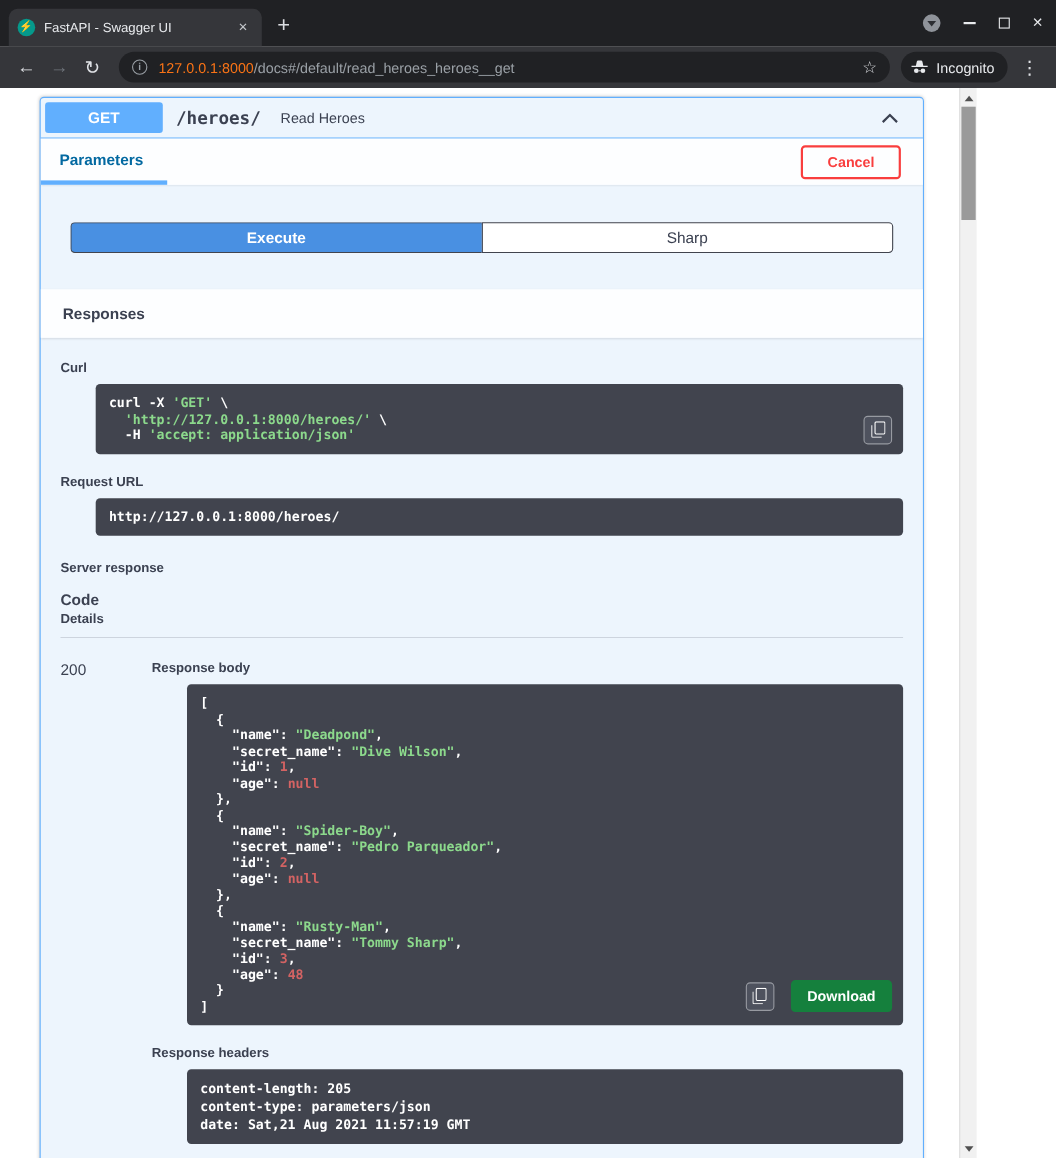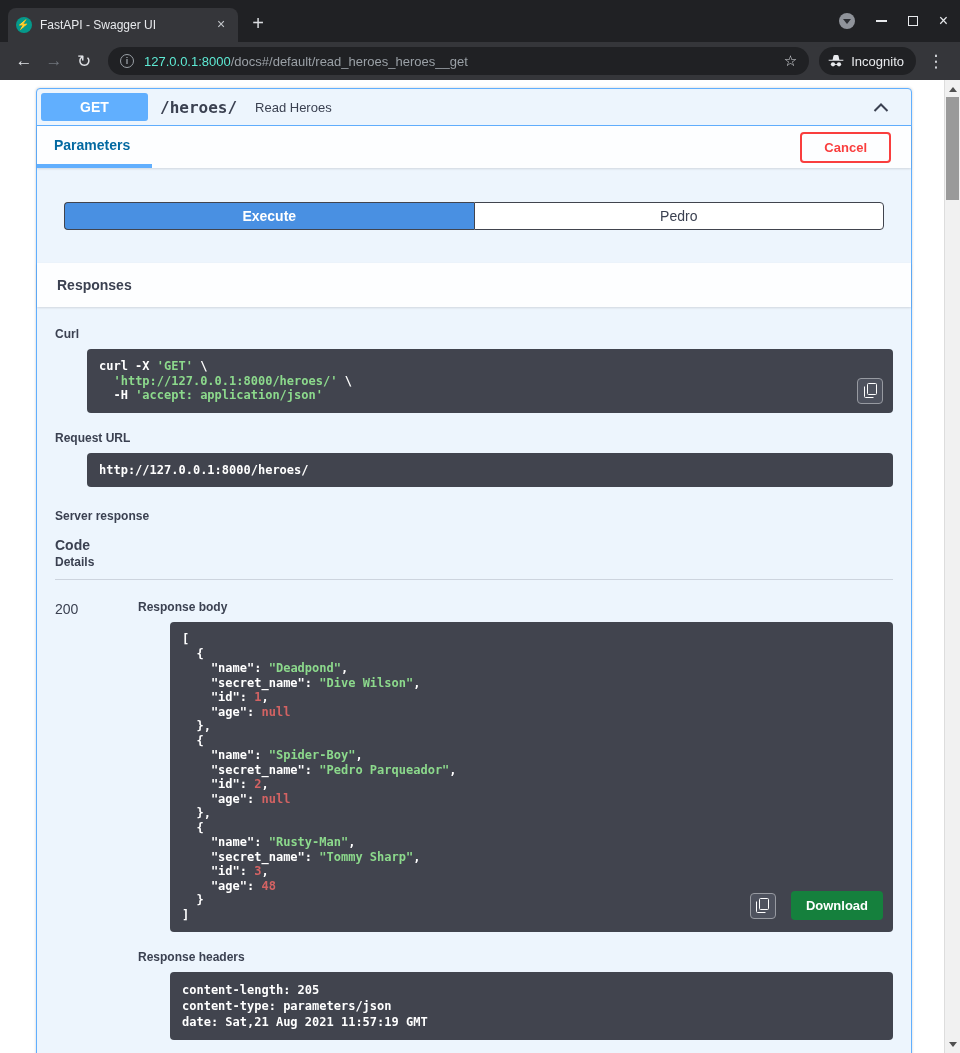--- a/index.html
+++ b/index.html
@@ -35,27 +35,27 @@
 
   .navbar { height: 38px; background: #35363a; display: flex; align-items: center; padding: 0 10px; gap: 2px; }
   .nav-btn { width: 28px; height: 28px; display: flex; align-items: center; justify-content: center; color: #dfe1e5; font-size: 17px; border-radius: 50%; flex: none; }
   .nav-btn.disabled { color: #70757c; }
   .address-bar { flex: 1; height: 28px; background: #202124; border-radius: 14px; display: flex; align-items: center; padding: 0 12px; margin: 0 8px; min-width: 0; }
   .info-badge {
     width: 14px; height: 14px; border: 1px solid #9aa0a6; border-radius: 50%;
     color: #9aa0a6; font-size: 9px; line-height: 12px; text-align: center; font-weight: bold; flex: none;
   }
   .url-text { margin-left: 10px; font-size: 13px; white-space: nowrap; overflow: hidden; flex: 1; }
-  .url-host { color: #5eead4; }
+  .url-host { color: #f97316; }
   .url-path { color: #9aa0a6; }
   .star-btn { color: #dadce0; font-size: 15px; margin-left: 8px; flex: none; }
   .incognito-badge { height: 28px; background: #202124; border-radius: 14px; display: flex; align-items: center; gap: 7px; padding: 0 12px 0 9px; color: #e8eaed; font-size: 13px; flex: none; margin-right: 4px; }
 
   
-  .page { position: relative; width: 960px; height: 973px; background: #fff; overflow: hidden; color: #3b4151; }
+  .page { position: relative; width: 888px; height: 973px; background: #fff; overflow: hidden; color: #3b4151; }
   .opblock {
     margin: 8px 48px 0 36px; border: 1px solid #61affe; border-radius: 4px;
     background: #edf5fd; box-shadow: 0 0 3px rgba(0,0,0,.19);
   }
   .opblock-summary { display: flex; align-items: center; padding: 4px 4px; border-bottom: 1px solid #61affe; }
   .method-badge {
     background: #61affe; color: #fff; font-weight: bold; font-size: 14px;
     min-width: 107px; text-align: center; padding: 6px 15px; border-radius: 3px;
   }
   .op-path { font-family: "DejaVu Sans Mono", monospace; font-size: 16px; font-weight: bold; color: #3b4151; margin-left: 12px; }
@@ -189,21 +189,21 @@
       <div class="section-header params-header">
         <div class="tab-param">
           <span>Parameters</span>
         </div>
         <button class="cancel-btn">Cancel</button>
       </div>
 
 
       <div class="execute-wrapper">
         <button class="execute-btn">Execute</button>
-        <button class="clear-btn">Pedro</button>
+        <button class="clear-btn">Sharp</button>
       </div>
 
       <div class="section-header responses-header">
         <span>Responses</span>
       </div>
 
       <div class="responses-inner">
 
         <div class="block-label">Curl</div>
         <div class="curl-wrap">

